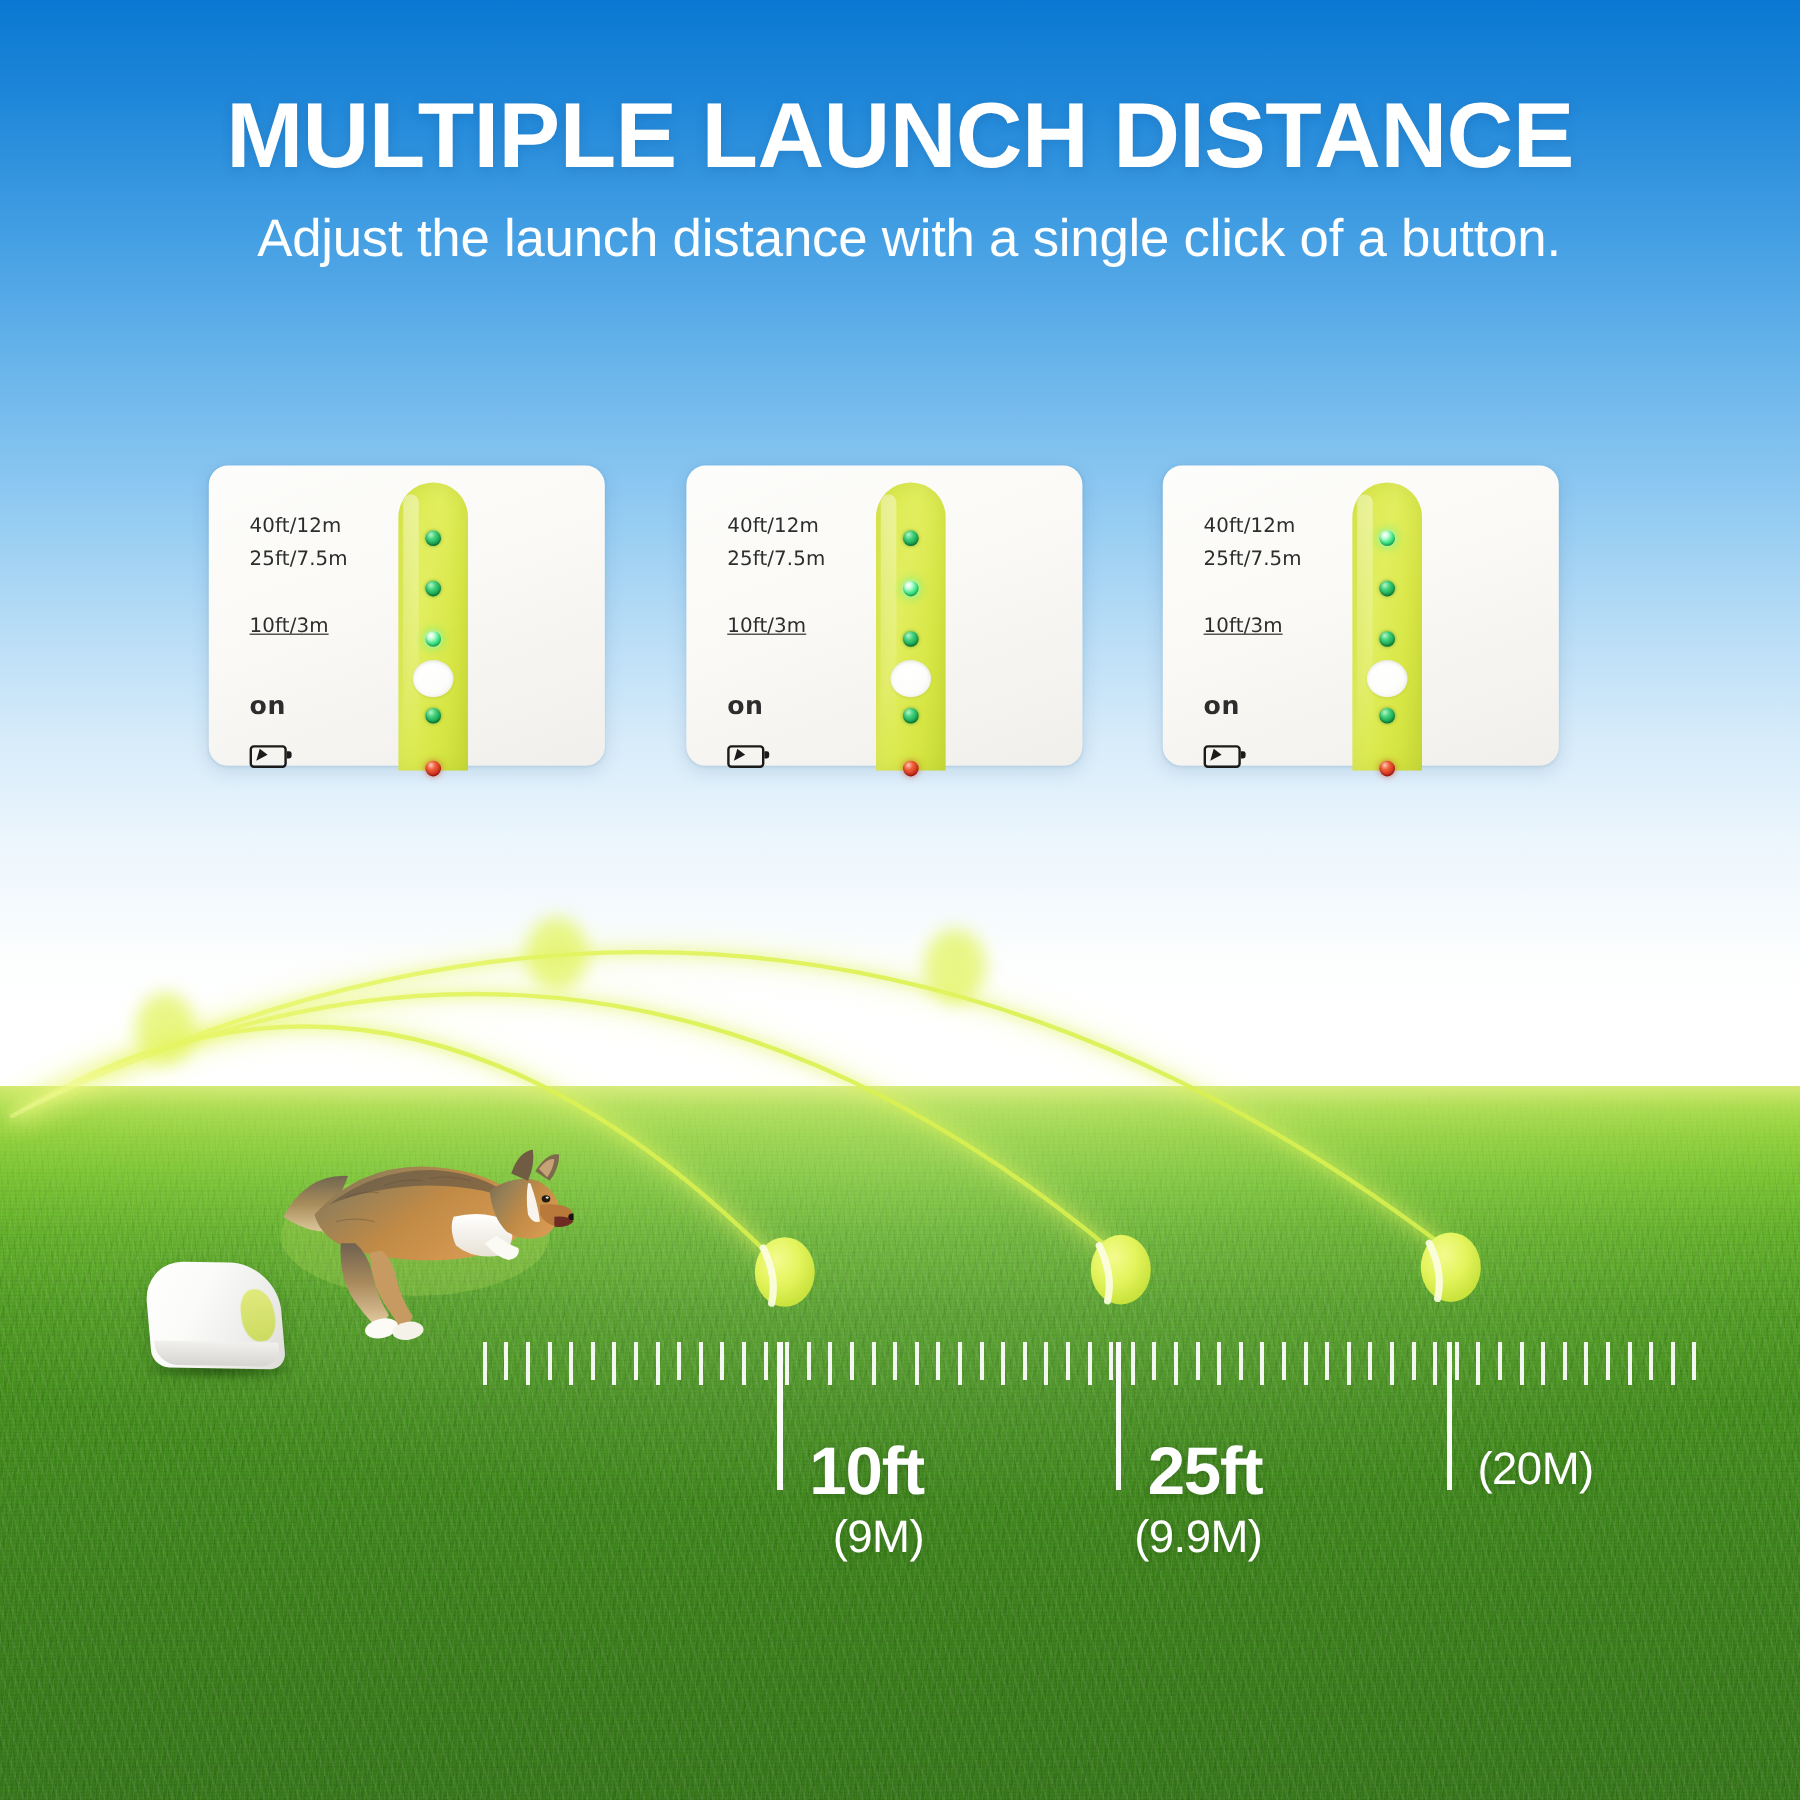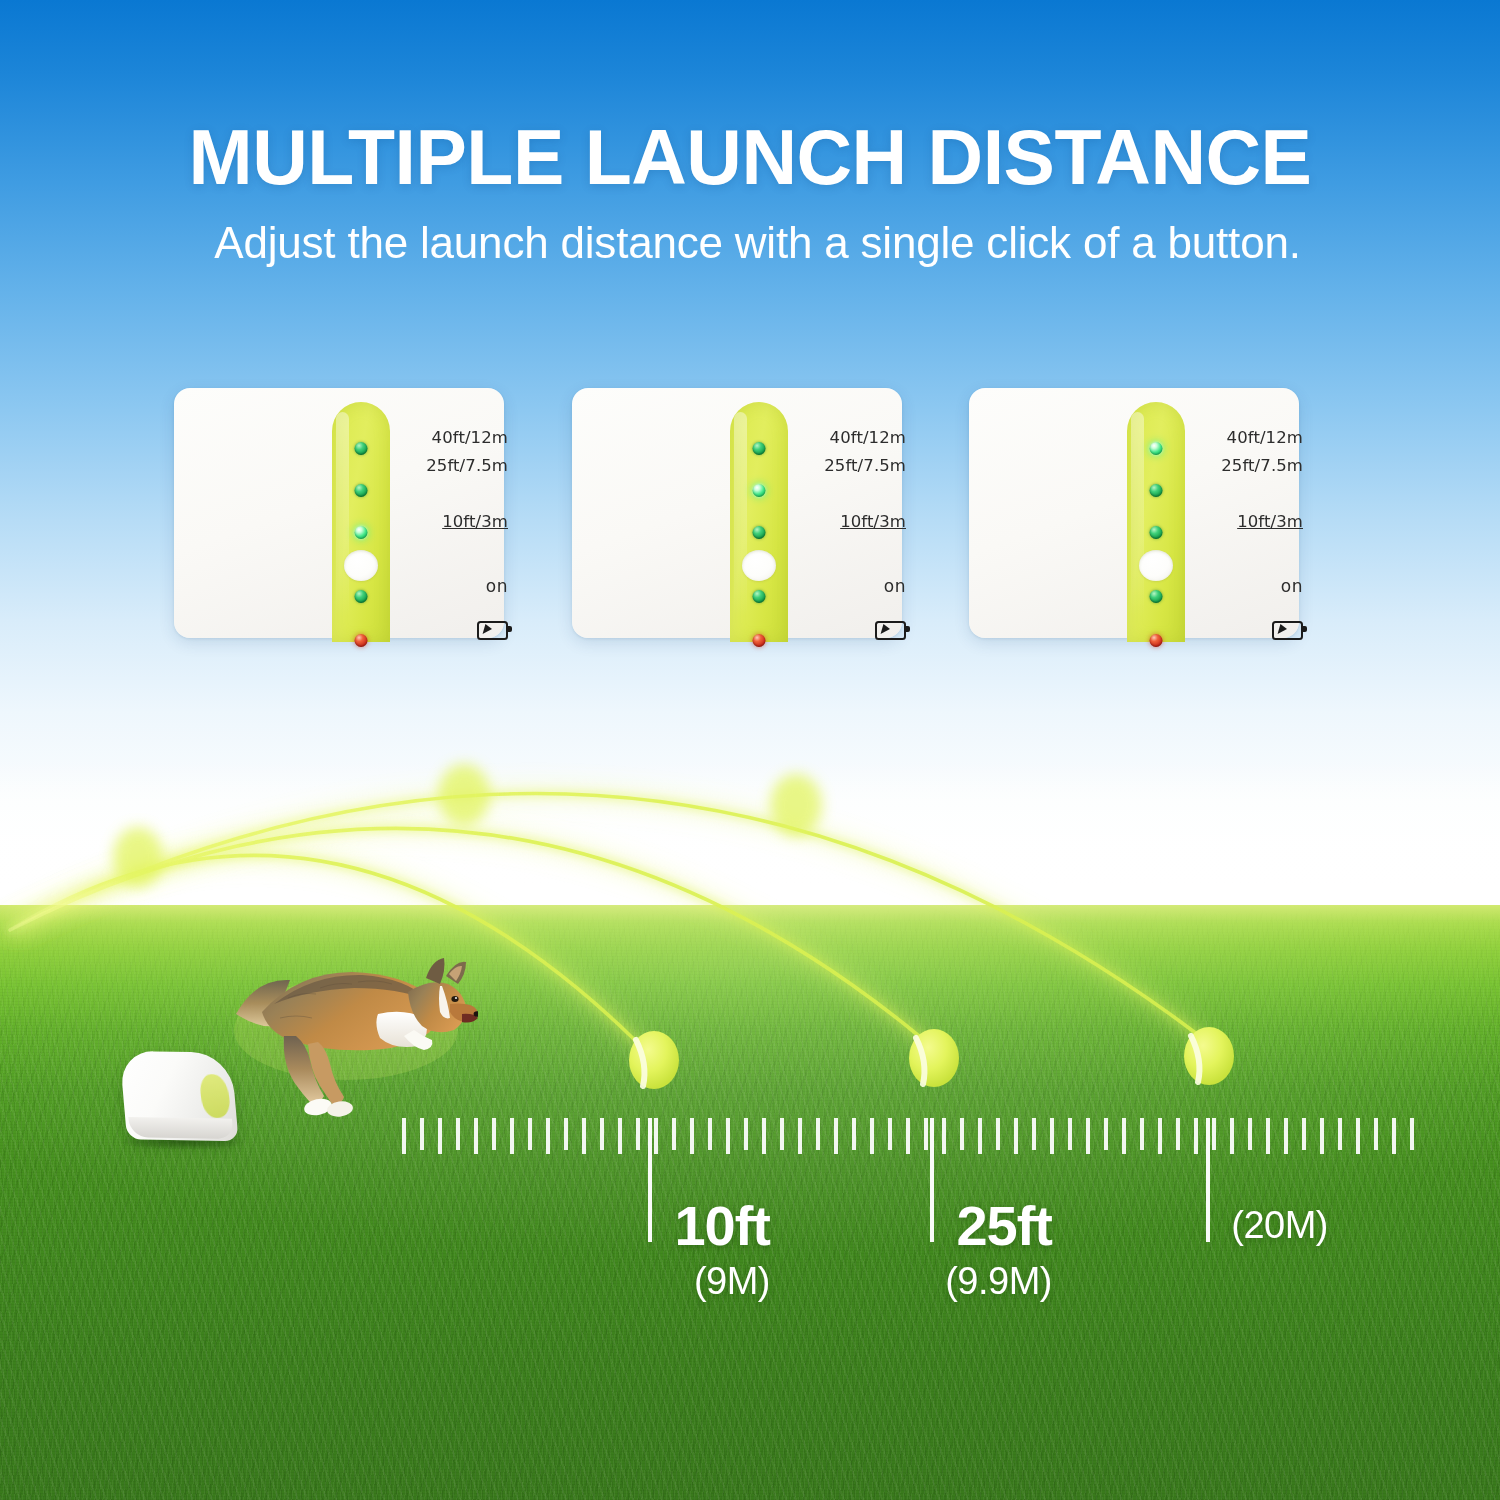--- a/index.html
+++ b/index.html
@@ -67,21 +67,21 @@
             mask-image:linear-gradient(180deg,rgba(0,0,0,0) 0%,rgba(0,0,0,.2) 10%,rgba(0,0,0,1) 30%,rgba(0,0,0,1) 100%);
   }
   .grass-vig{
     position:absolute;left:0;top:0;width:100%;height:100%;
     background:radial-gradient(120% 90% at 50% 10%, rgba(255,255,255,.18) 0%, rgba(255,255,255,0) 55%);
   }
 
   
   .header{position:absolute;left:0;top:0;width:1500px;text-align:center;}
   .title{
-    margin:0;padding-top:118px;
+    margin:0;padding-top:74px;
     font-size:77px;line-height:1.02;font-weight:700;letter-spacing:-0.5px;
     color:#ffffff;
     font-family:"Liberation Sans",sans-serif;
     text-shadow:0 2px 10px rgba(0,60,120,.18);
   }
   .subtitle{
     margin:0;padding-top:22px;
     font-size:44px;line-height:1.1;font-weight:400;
     color:#ffffff;letter-spacing:-0.2px;padding-left:15px;
   }
@@ -95,29 +95,29 @@
     box-shadow:0 5px 16px rgba(10,60,110,.12), 0 1px 3px rgba(10,60,110,.10);
   }
   .card.c1{left:174px;}
   .card.c2{left:572px;}
   .card.c3{left:969px;}
 
   .labels{
     position:absolute;left:22px;top:40px;width:312px;
   }
   .lbl{
-    position:absolute;right:0;width:300px;text-align:right;
+    position:absolute;right:0;width:300px;text-align:left;
     font-size:16.5px;color:#2d2d2d;font-weight:400;
     letter-spacing:.1px;white-space:nowrap;
     font-family:"DejaVu Sans",sans-serif;
   }
   .lbl.l1{top:0px;}
   .lbl.l2{top:28px;}
   .lbl.l3{top:84px;text-decoration:underline;}
-  .lbl.l4{top:148px;font-size:17px;letter-spacing:.5px;}
+  .lbl.l4{top:148px;font-size:21px;letter-spacing:.5px;font-weight:bold;}
   .lbl.l5{top:192px;}
 
   .batt{
     display:inline-block;position:relative;
     width:27px;height:15px;border:2.4px solid #1b1b1b;border-radius:3.5px;
     vertical-align:middle;
   }
   .batt::after{
     content:"";position:absolute;right:-5.6px;top:3.2px;
     width:3.2px;height:6px;background:#1b1b1b;border-radius:0 2px 2px 0;

